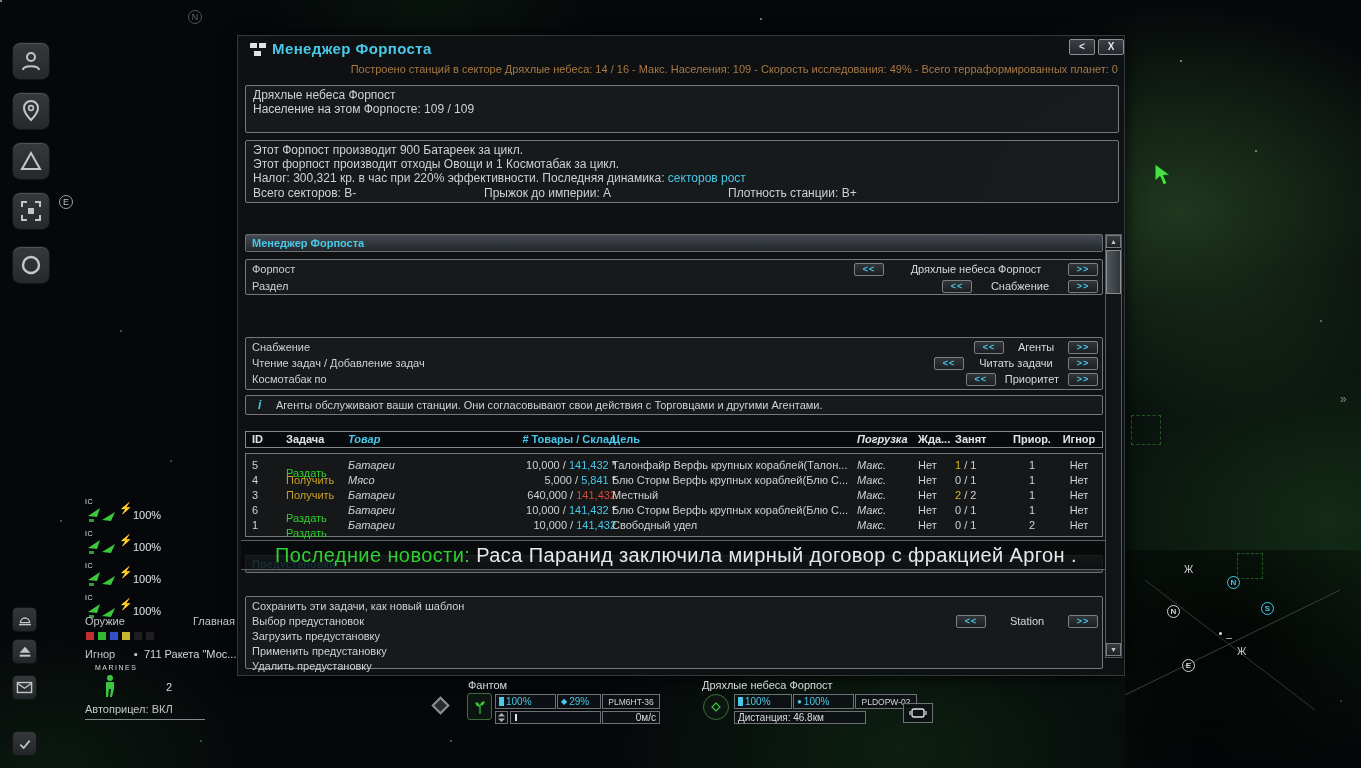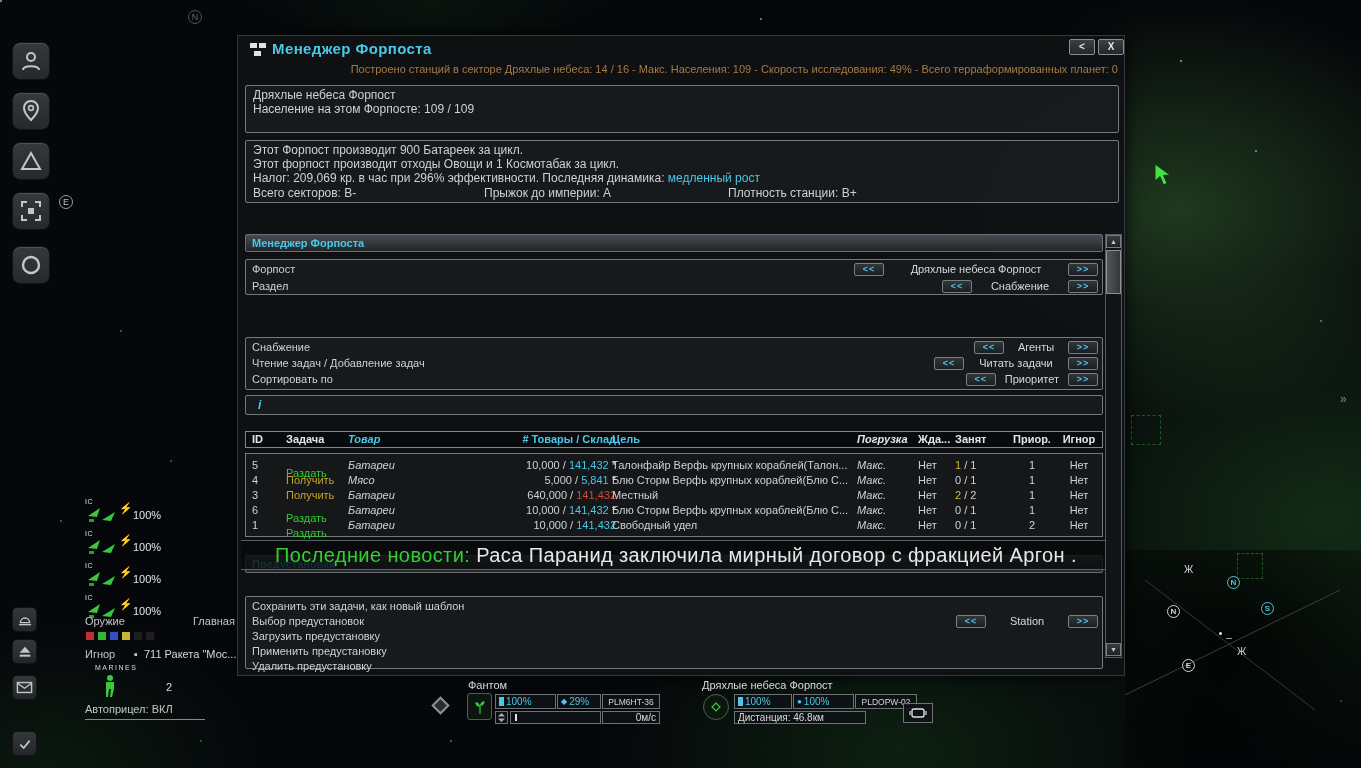--- a/index.html
+++ b/index.html
@@ -173,21 +173,21 @@
 
   <div class="panel" style="left:7px;top:49px;width:874px;height:48px">
     <div class="info-line" style="top:2px">Дряхлые небеса Форпост</div>
     <div class="info-line" style="top:16px">Население на этом Форпосте: 109 / 109</div>
   </div>
 
   <div class="panel" style="left:7px;top:104px;width:874px;height:63px">
     <div class="info-line" style="top:2px">Этот Форпост производит 900 Батареек за цикл.</div>
     <div class="info-line" style="top:16px">Этот форпост производит отходы Овощи и 1 Космотабак за цикл.</div>
     <div class="info-line" style="top:30px">
-      <span>Налог: 209,069 кр. в час  при 296% эффективности.  Последняя динамика: </span><span class="teal">медленный рост</span>
+      <span>Налог: 300,321 кр. в час  при 220% эффективности.  Последняя динамика: </span><span class="teal">секторов рост</span>
     </div>
     <div class="info-line" style="top:45px;left:7px">Всего секторов: B-</div>
     <div class="info-line" style="top:45px;left:238px">Прыжок до империи: A</div>
     <div class="info-line" style="top:45px;left:482px">Плотность станции: B+</div>
   </div>
 
   <div class="sec-hdr" style="top:198px">Менеджер Форпоста</div>
   <div class="panel" style="left:7px;top:223px;width:858px;height:36px">
     <div class="row-label" style="top:2px">Форпост</div>
     <div class="nav" style="top:2px">
@@ -209,30 +209,31 @@
       <div class="nav-btn">&lt;&lt;</div>
       <div class="sel-value" style="min-width:58px">Агенты</div>
       <div class="nav-btn">&gt;&gt;</div>
     </div>
     <div class="row-label" style="top:18px">Чтение задач / Добавление задач</div>
     <div class="nav" style="top:18px">
       <div class="nav-btn">&lt;&lt;</div>
       <div class="sel-value" style="min-width:98px">Читать задачи</div>
       <div class="nav-btn">&gt;&gt;</div>
     </div>
-    <div class="row-label" style="top:34px">Сортировать по</div>
+    <div class="row-label" style="top:34px">Космотабак по</div>
     <div class="nav" style="top:34px">
       <div class="nav-btn">&lt;&lt;</div>
       <div class="sel-value" style="min-width:66px">Приоритет</div>
       <div class="nav-btn">&gt;&gt;</div>
     </div>
   </div>
 
   <div class="panel" style="left:7px;top:359px;width:858px;height:20px">
     <div class="hint-i">i</div>
+    <div class="hint-text">Агенты обслуживают ваши станции. Они согласовывают свои действия с Торговцами и другими Агентами.</div>
   </div>
 
   <div class="thdr" style="top:395px">
     <div class="hcell c-id">ID</div>
     <div class="hcell c-task">Задача</div>
     <div class="hcell c-ware t">Товар</div>
     <div class="hcell c-amt t"># Товары / Склад</div>
     <div class="hcell c-target t">Цель</div>
     <div class="hcell c-load">Погрузка</div>
     <div class="hcell c-wait">Жда...</div>

